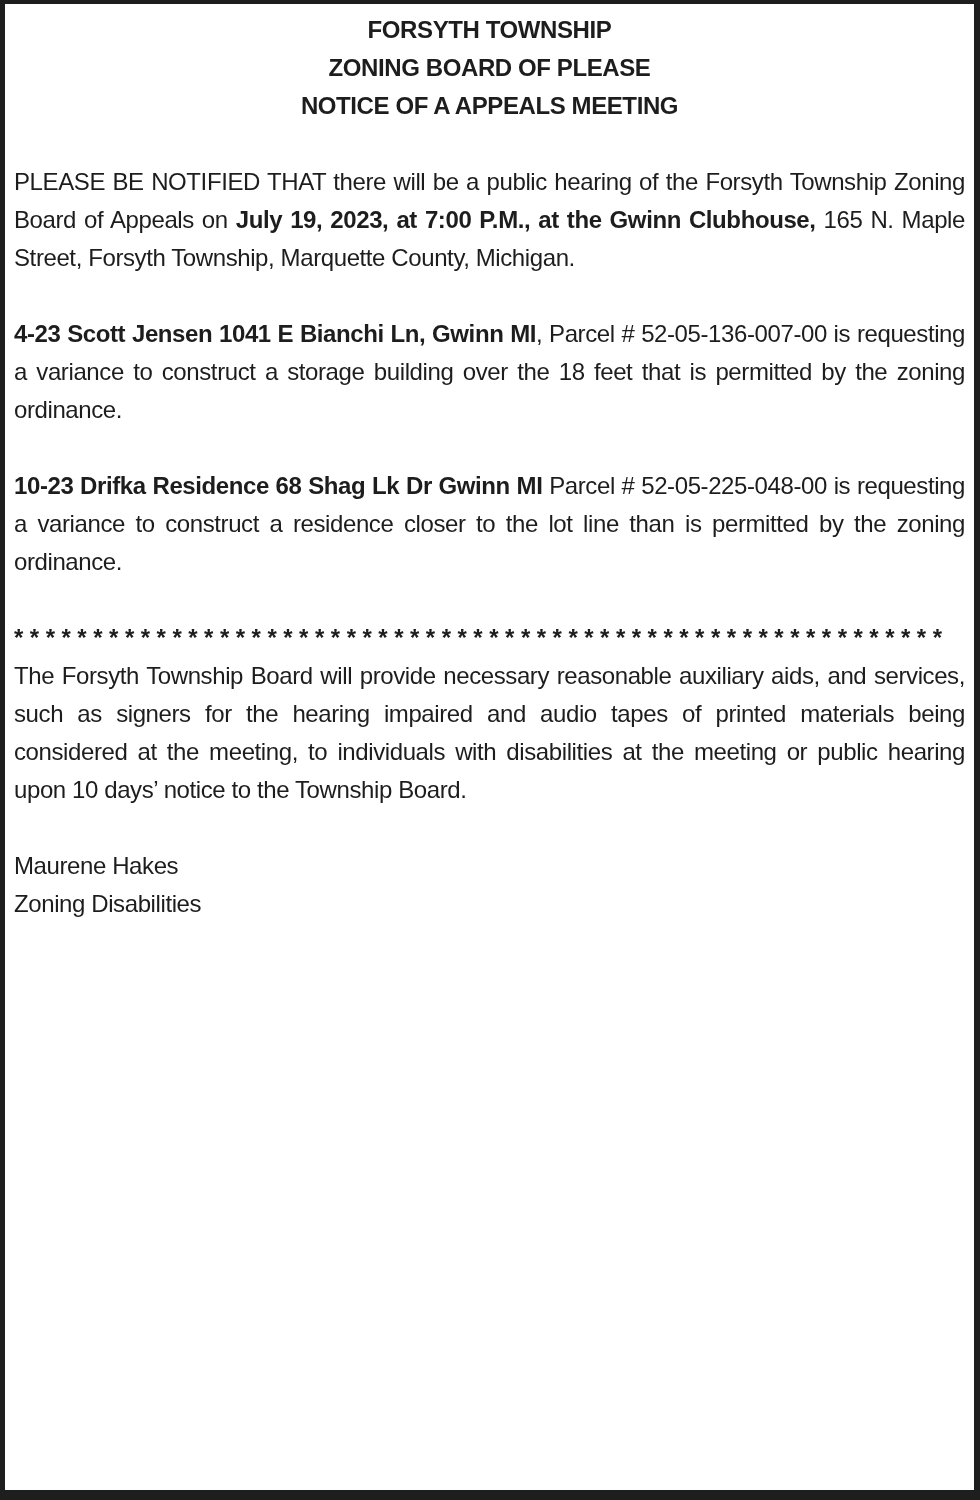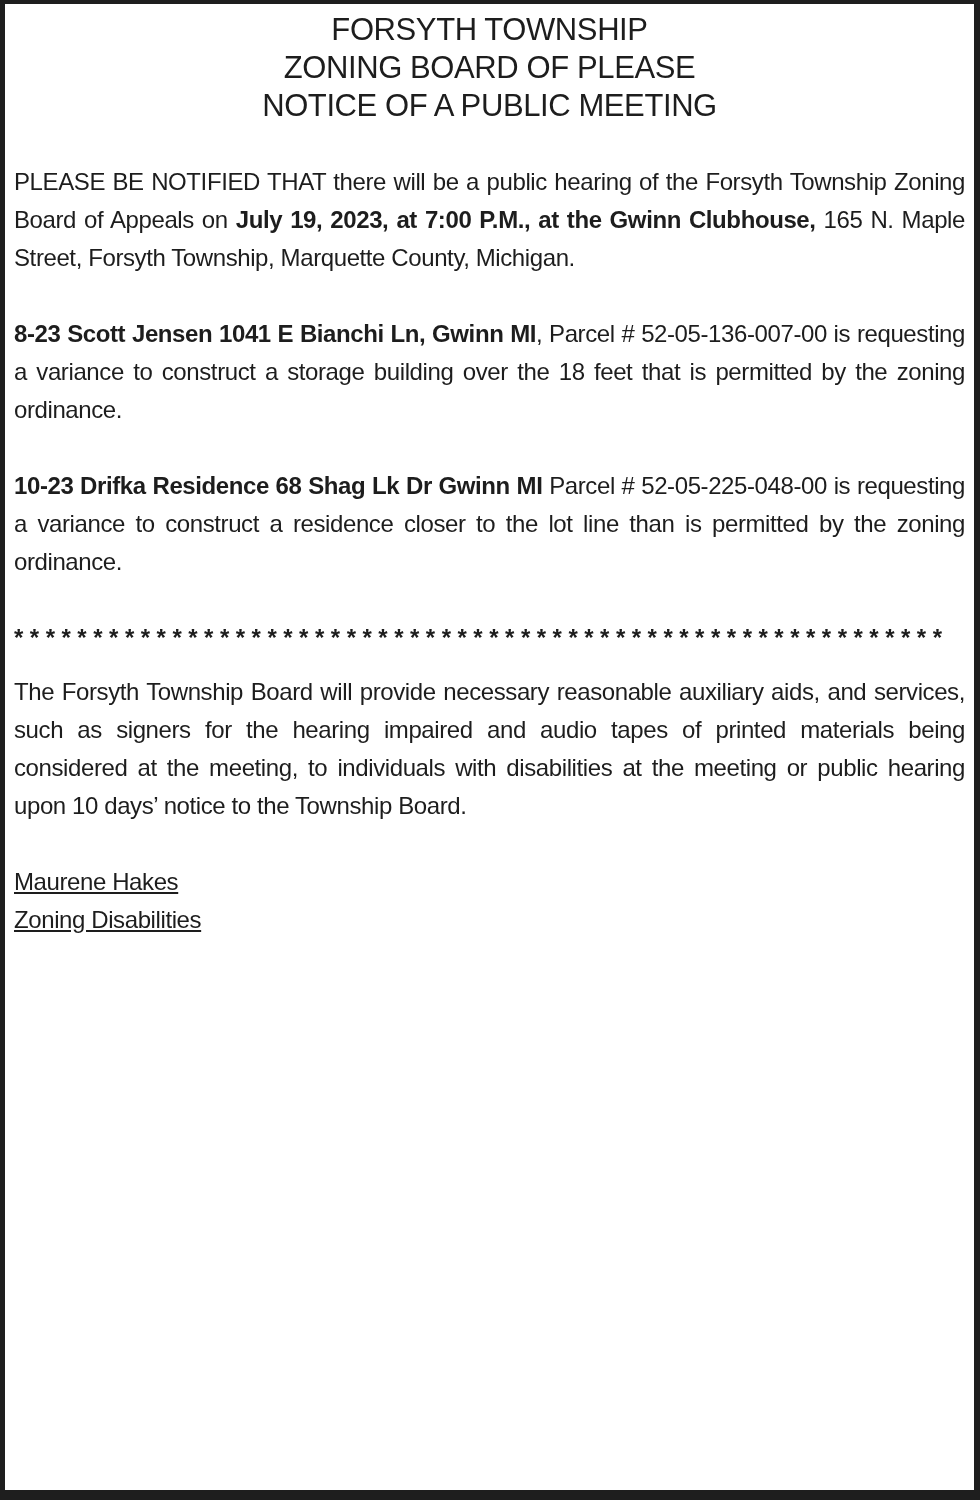--- a/index.html
+++ b/index.html
@@ -19,61 +19,60 @@
     padding: 7px 9px 0 9px;
     overflow: hidden;
     font-family: "Liberation Sans", "DejaVu Sans", sans-serif;
     color: #1d1d1d;
     font-size: 24px;
     line-height: 38px;
     letter-spacing: -0.4px;
   }
   .doc-header {
     text-align: center;
-    font-weight: normal;
-    font-size: 31px;
+    font-weight: bold;
+    font-size: 24px;
     line-height: 38px;
     margin: 0 0 38px 0;
   }
   .doc-header div { white-space: nowrap; }
   p.para {
-    margin: 16px 0 38px 0;
+    margin: 0 0 38px 0;
     text-align: justify;
   }
   p.para.no-gap { margin-bottom: 0; }
   .bold { font-weight: bold; }
   .separator {
     margin: 0;
     font-weight: bold;
     letter-spacing: 6.5px;
     white-space: nowrap;
     overflow: hidden;
     text-align: left;
   }
   .signature {
     margin: 0;
     text-align: left;
-    text-decoration: underline;
   }
   .signature div { white-space: nowrap; }
 </style>
 </head>
 <body>
 
 <div class="page">
 
   <div class="doc-header">
     <div>FORSYTH TOWNSHIP</div>
     <div>ZONING BOARD OF PLEASE</div>
-    <div>NOTICE OF A PUBLIC MEETING</div>
+    <div>NOTICE OF A APPEALS MEETING</div>
   </div>
 
   <p class="para"><span>PLEASE BE NOTIFIED THAT there will be a public hearing of the Forsyth Township Zoning Board of Appeals on </span><span class="bold">July 19, 2023, at 7:00 P.M., at the Gwinn Clubhouse,</span><span> 165 N. Maple Street, Forsyth Township, Marquette County, Michigan.</span></p>
 
-  <p class="para"><span class="bold">8-23 Scott Jensen 1041 E Bianchi Ln, Gwinn MI</span><span>, Parcel # 52-05-136-007-00 is requesting a variance to construct a storage building over the 18 feet that is permitted by the zoning ordinance.</span></p>
+  <p class="para"><span class="bold">4-23 Scott Jensen 1041 E Bianchi Ln, Gwinn MI</span><span>, Parcel # 52-05-136-007-00 is requesting a variance to construct a storage building over the 18 feet that is permitted by the zoning ordinance.</span></p>
 
 
   <p class="para"><span class="bold">10-23 Drifka Residence 68 Shag Lk Dr Gwinn MI</span><span> Parcel # 52-05-225-048-00 is requesting a variance to construct a residence closer to the lot line than is permitted by the zoning ordinance.</span></p>
 
   <p class="para no-gap separator">***********************************************************</p>
 
 
 
   <p class="para">The Forsyth Township Board will provide necessary reasonable auxiliary aids, and services, such as signers for the hearing impaired and audio tapes of printed materials being considered at the meeting, to individuals with disabilities at the meeting or public hearing upon 10 days’ notice to the Township Board.</p>
 

